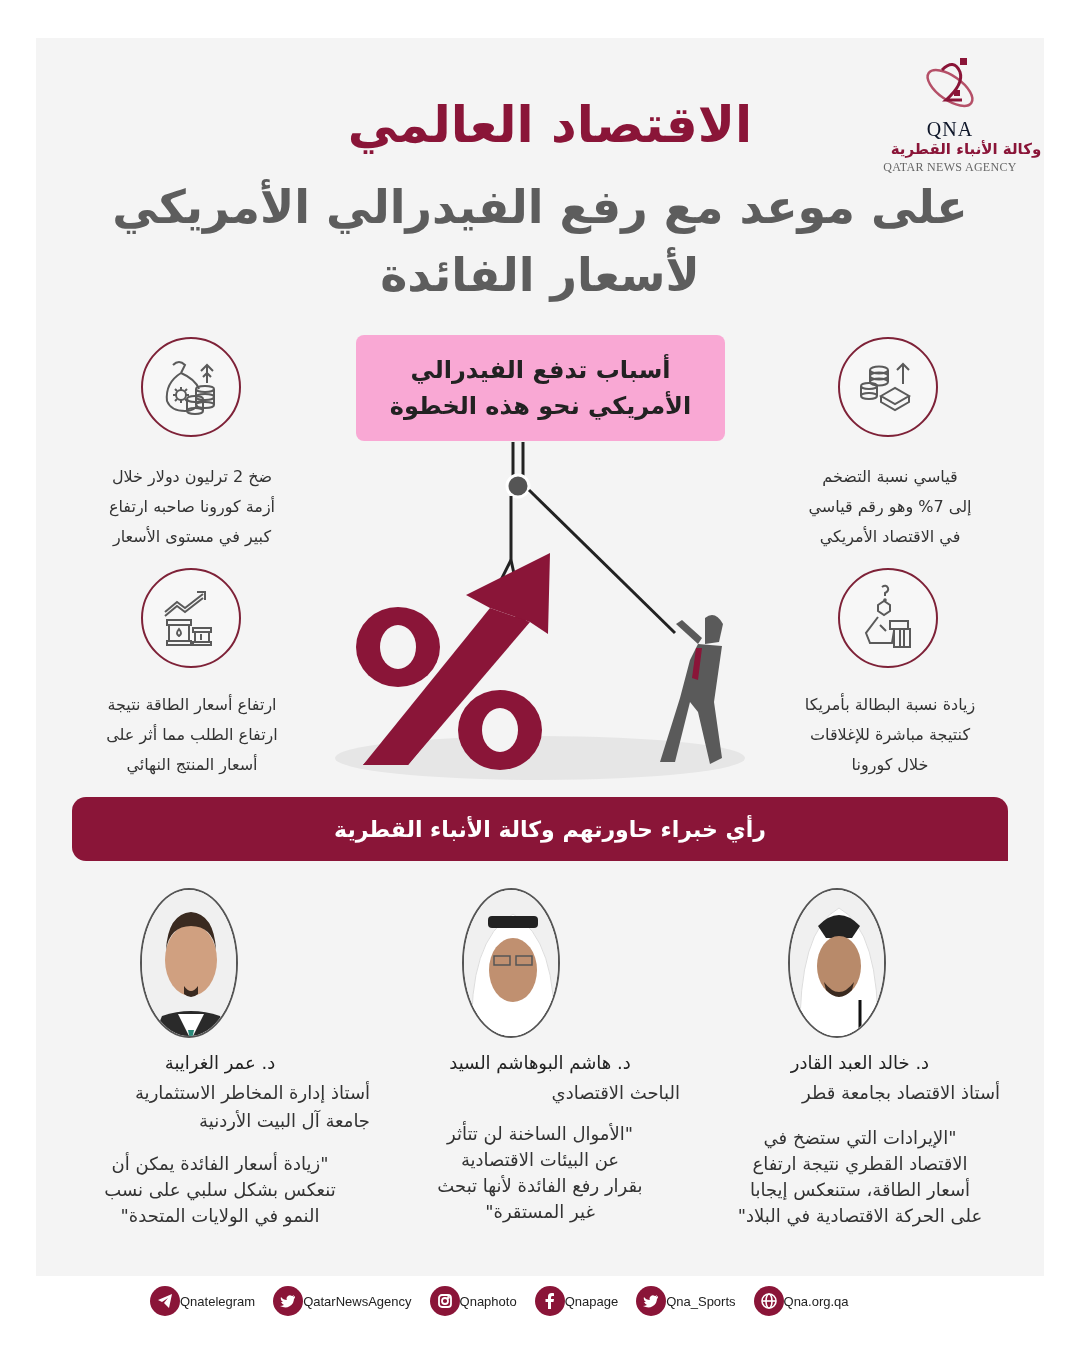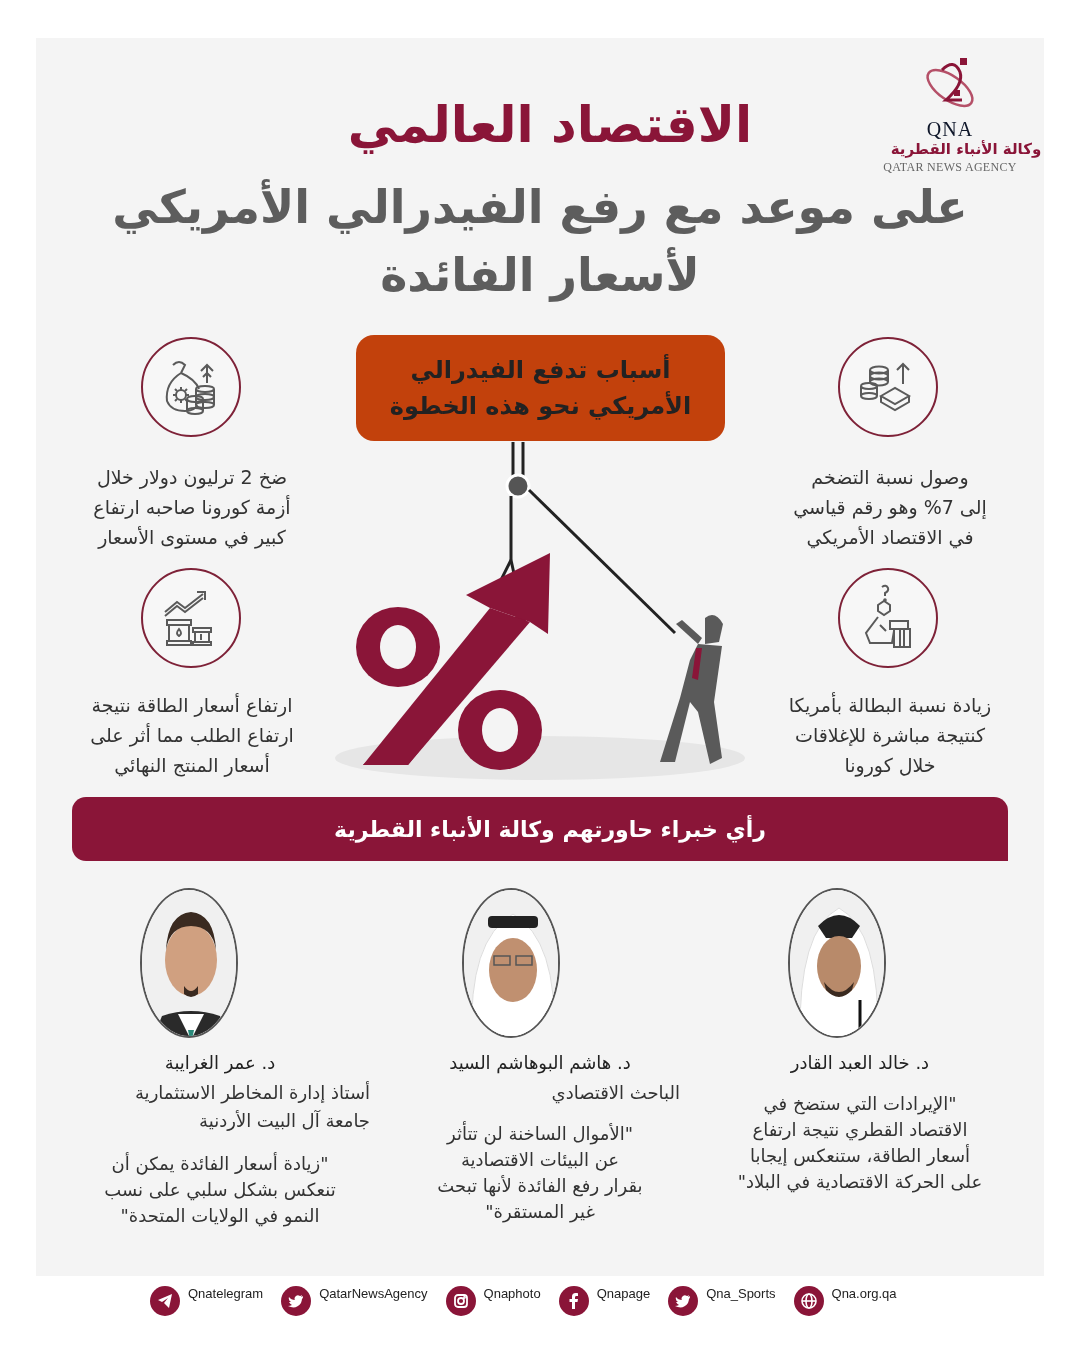--- a/index.html
+++ b/index.html
@@ -14,43 +14,43 @@
   .logo-qna { position:absolute; left:0; width:160px; top:68px; text-align:center; font-family:"Liberation Serif", serif; font-size:20px; color:#0f172a; letter-spacing:1px; }
   .logo-ar { position:absolute; left:16px; width:160px; top:90px; text-align:center; font-size:15px; font-weight:bold; color:#8a1538; direction:rtl; }
   .logo-en { position:absolute; left:0; width:160px; top:110px; text-align:center; font-family:"Liberation Serif", serif; font-size:12px; color:#666; letter-spacing:0.3px; }
 
   
   .title-main { left:200px; top:96px; width:700px; font-size:50px; font-weight:bold; color:#8a1538; }
   .title-sub1 { left:100px; top:180px; width:880px; font-size:46px; font-weight:bold; color:#5d5d5d; }
   .title-sub2 { left:100px; top:248px; width:880px; font-size:46px; font-weight:bold; color:#5d5d5d; }
 
   
-  .reasons-box { left:356px; top:335px; width:369px; height:106px; background:#c2410c; border-radius:18px; display:flex; flex-direction:column; justify-content:center; align-items:center; }
+  .reasons-box { left:356px; top:335px; width:369px; height:106px; background:#f9a8d4; border-radius:8px; display:flex; flex-direction:column; justify-content:center; align-items:center; }
   .reasons-box span { font-size:24px; font-weight:bold; color:#222; line-height:36px; direction:rtl; }
 
   
   .icircle { width:100px; height:100px; border:2px solid #7e2238; border-radius:50%; background:#f7f7f7; display:flex; align-items:center; justify-content:center; box-sizing:border-box; }
-  .reason-text { font-size:19px; color:#333; line-height:30px; direction:rtl; text-align:center; width:260px; }
+  .reason-text { font-size:16px; color:#333; line-height:30px; direction:rtl; text-align:center; width:260px; }
 
   
   .illus { left:330px; top:440px; width:420px; height:350px; }
 
   
   .banner { left:72px; top:797px; width:936px; height:64px; background:#8a1538; border-radius:14px 14px 0 14px; display:flex; align-items:center; justify-content:center; }
   .banner span { color:#fff; font-size:22px; font-weight:bold; direction:rtl;margin-left:20px; }
 
   
   .avatar { width:98px; height:150px; border:2px solid #555; border-radius:50%; background:#fff; overflow:hidden; box-sizing:border-box; }
   .exp-name { font-size:18px; font-weight:normal; color:#222; direction:rtl; text-align:center; }
   .exp-role { font-size:18px; color:#333; direction:rtl; text-align:right; line-height:28px; }
   .exp-quote { font-size:18px; color:#333; direction:rtl; text-align:center; line-height:26px; }
 
   
   .footer { left:150px; top:1284px; width:800px; height:34px; display:flex; align-items:center; gap:18px; }
-  .soc { display:flex; align-items:flex-start; gap:8px; }
+  .soc { display:flex; align-items:center; }
   .soc-ic { width:30px; height:30px; border-radius:50%; background:#8a1538; display:flex; align-items:center; justify-content:center; }
   .soc-lbl { font-family:"Liberation Sans", sans-serif; font-size:13px; color:#222; }
 </style>
 </head>
 <body>
 
 <div class="panel"></div>
 
 <div class="abs logo">
   <svg width="60" height="70" viewBox="0 0 60 70">
@@ -80,21 +80,21 @@
       <ellipse cx="22" cy="20" rx="9" ry="3.5"></ellipse>
       <ellipse cx="22" cy="26" rx="9" ry="3.5"></ellipse>
     <ellipse cx="12" cy="30" rx="8" ry="3"></ellipse>
       <path d="M4 30v10M20 30v10"></path>
       <ellipse cx="12" cy="40" rx="8" ry="3"></ellipse>
     <path d="M24 40l14-8 14 8-14 8z M24 40v6l14 8 14-8v-6"></path>
     <path d="M46 28V8M40 14l6-6 6 6"></path>
   </svg>
 </div>
 <div class="abs reason-text" style="left:760px; top:462px;">
-  <div>وصول نسبة التضخم</div>
+  <div>قياسي نسبة التضخم</div>
   <div>إلى 7% وهو رقم قياسي</div>
   <div>في الاقتصاد الأمريكي</div>
 </div>
 
 <div class="abs icircle" style="left:141px; top:337px;">
   <svg width="64" height="64" viewBox="0 0 64 64" fill="none" stroke="#5a5a5a" stroke-width="2">
     <path d="M14 10 Q20 4 26 10 L22 18 Q6 28 8 46 Q12 56 26 56 Q36 56 38 50"></path>
     <path d="M22 18 Q36 24 40 34"></path>
     <circle cx="22" cy="40" r="5"></circle>
       <path d="M22 32v3M22 45v3M14 40h3M27 40h3M16 34l2 2M26 44l2 2M16 46l2-2M26 36l2-2"></path>
@@ -213,20 +213,21 @@
     <path d="M36 124 L49 150 L62 124z" fill="#ffffff"></path>
     <path d="M46 140 L52 140 L50 150 L48 150z" fill="#2a8a7a"></path>
     <ellipse cx="49" cy="70" rx="26" ry="36" fill="#d0a080"></ellipse>
     <path d="M24 60 Q26 24 49 22 Q72 24 74 60 Q70 36 49 36 Q28 36 24 60z" fill="#3a2a20"></path>
     <path d="M42 96 q7 10 14 0 v8 q-7 6 -14 0z" fill="#3a2a20"></path>
   </svg>
 </div>
 
 <div class="abs" style="left:720px; top:1052px; width:280px;">
   <div class="exp-name">د. خالد العبد القادر</div>
+  <div class="exp-role" style="margin-top:6px;">أستاذ الاقتصاد بجامعة قطر</div>
   <div style="margin-top:18px;">
     <div class="exp-quote">"الإيرادات التي ستضخ في</div>
     <div class="exp-quote">الاقتصاد القطري نتيجة ارتفاع</div>
     <div class="exp-quote">أسعار الطاقة، ستنعكس إيجابا</div>
     <div class="exp-quote">على الحركة الاقتصادية في البلاد"</div>
   </div>
 </div>
 
 <div class="abs" style="left:400px; top:1052px; width:280px;">
   <div class="exp-name">د. هاشم البوهاشم السيد</div>

